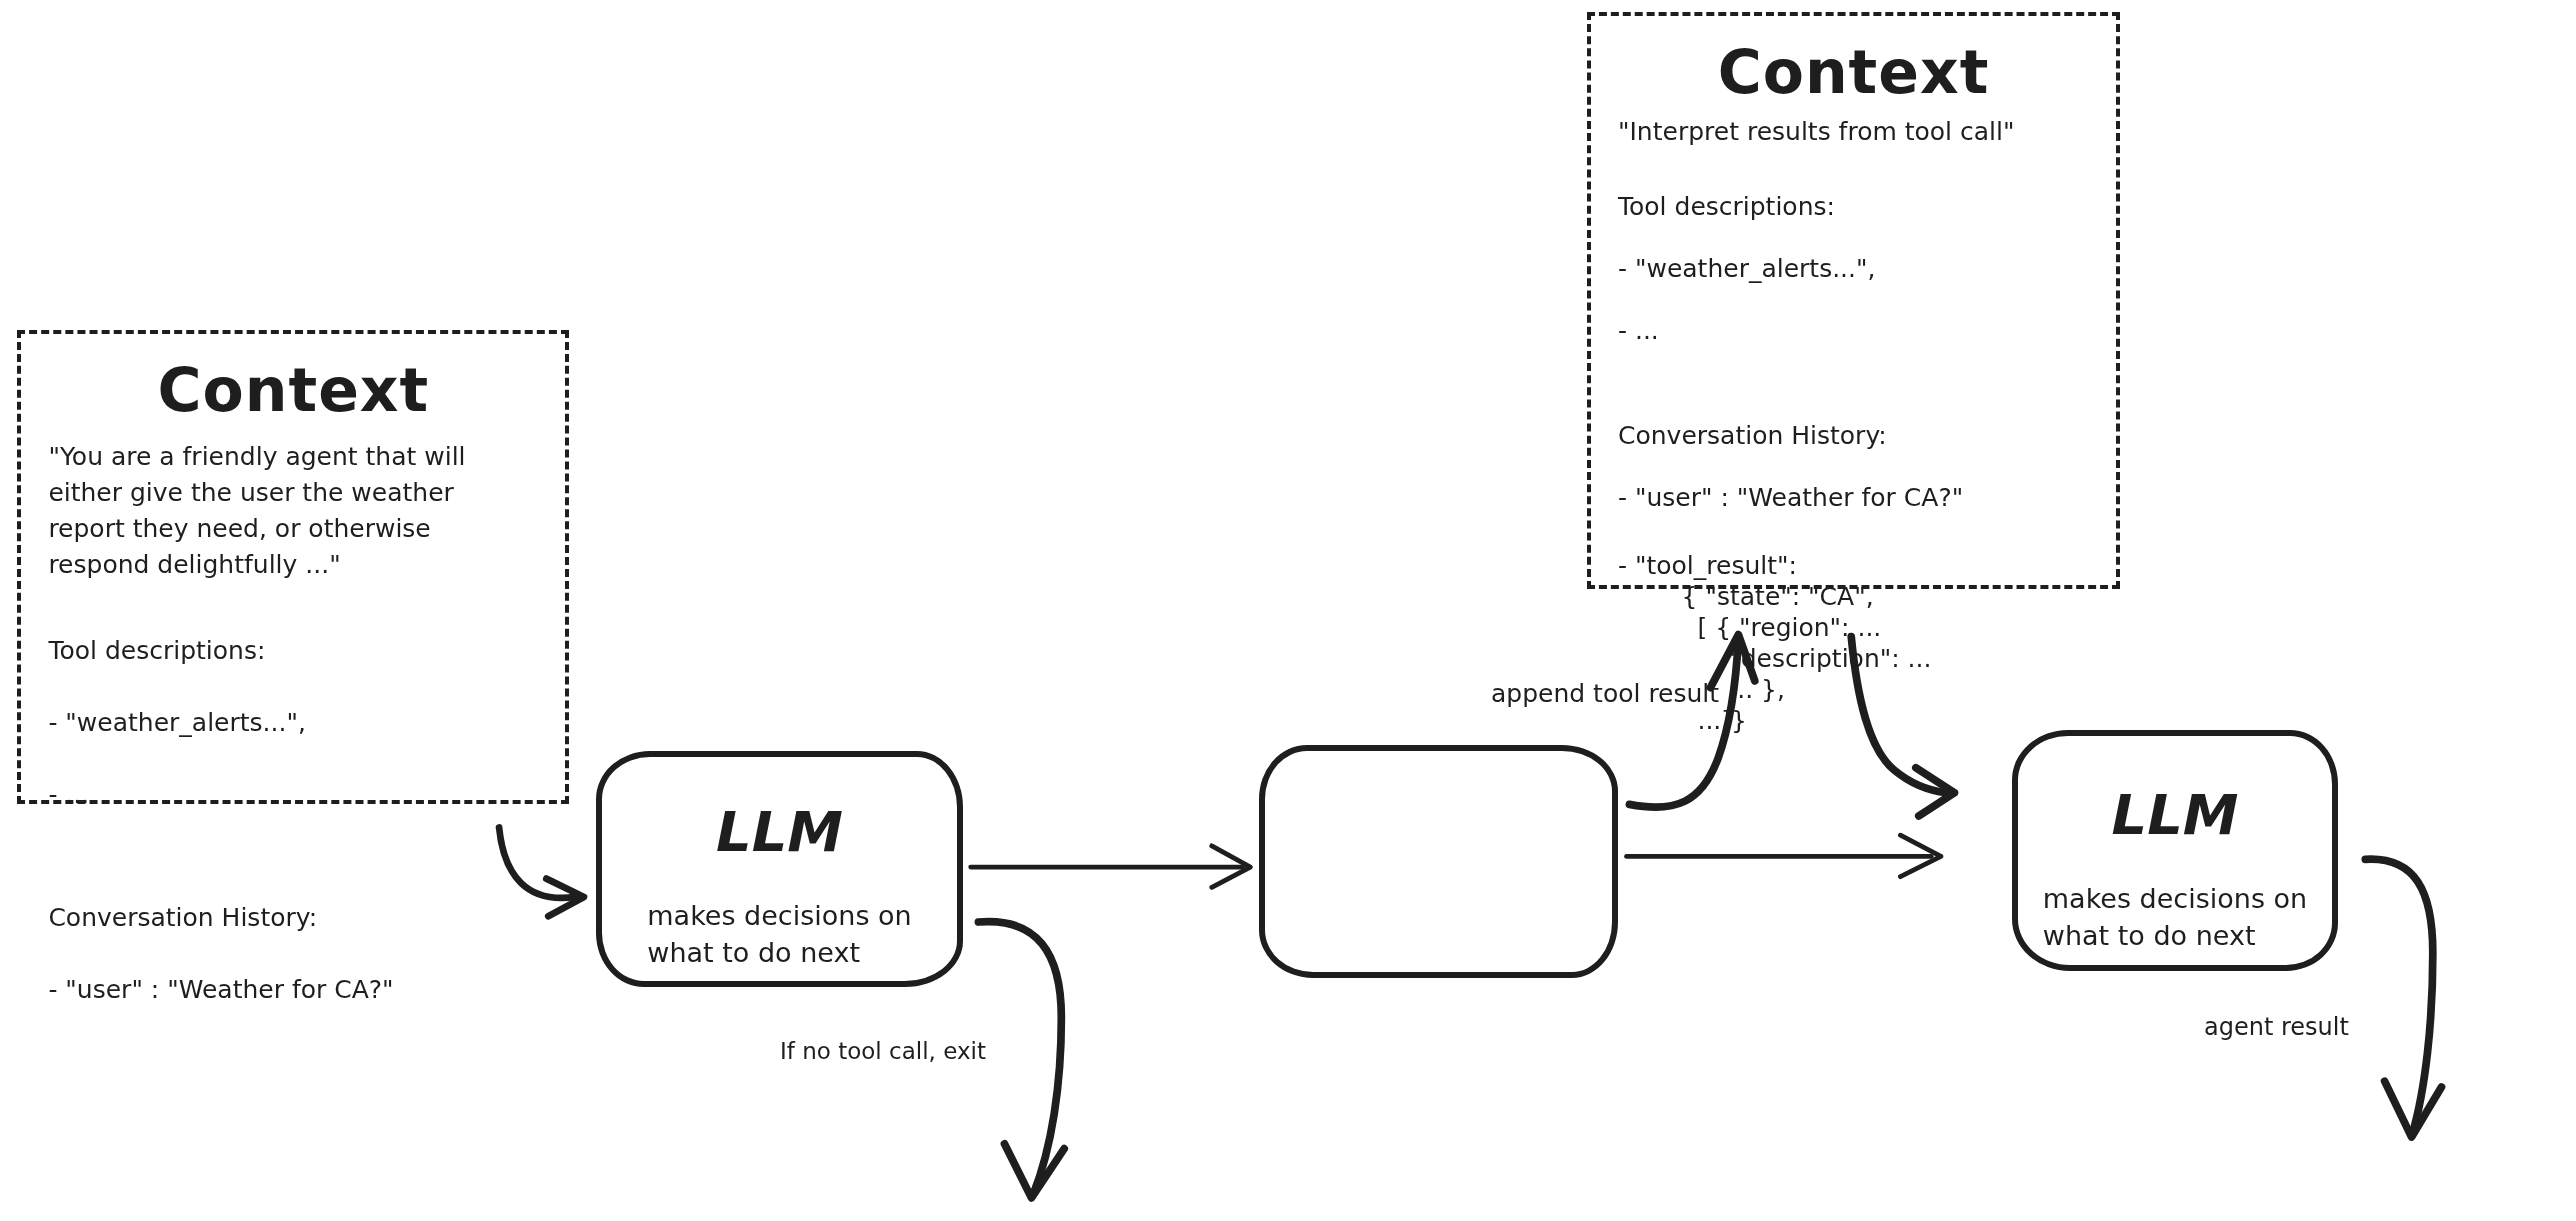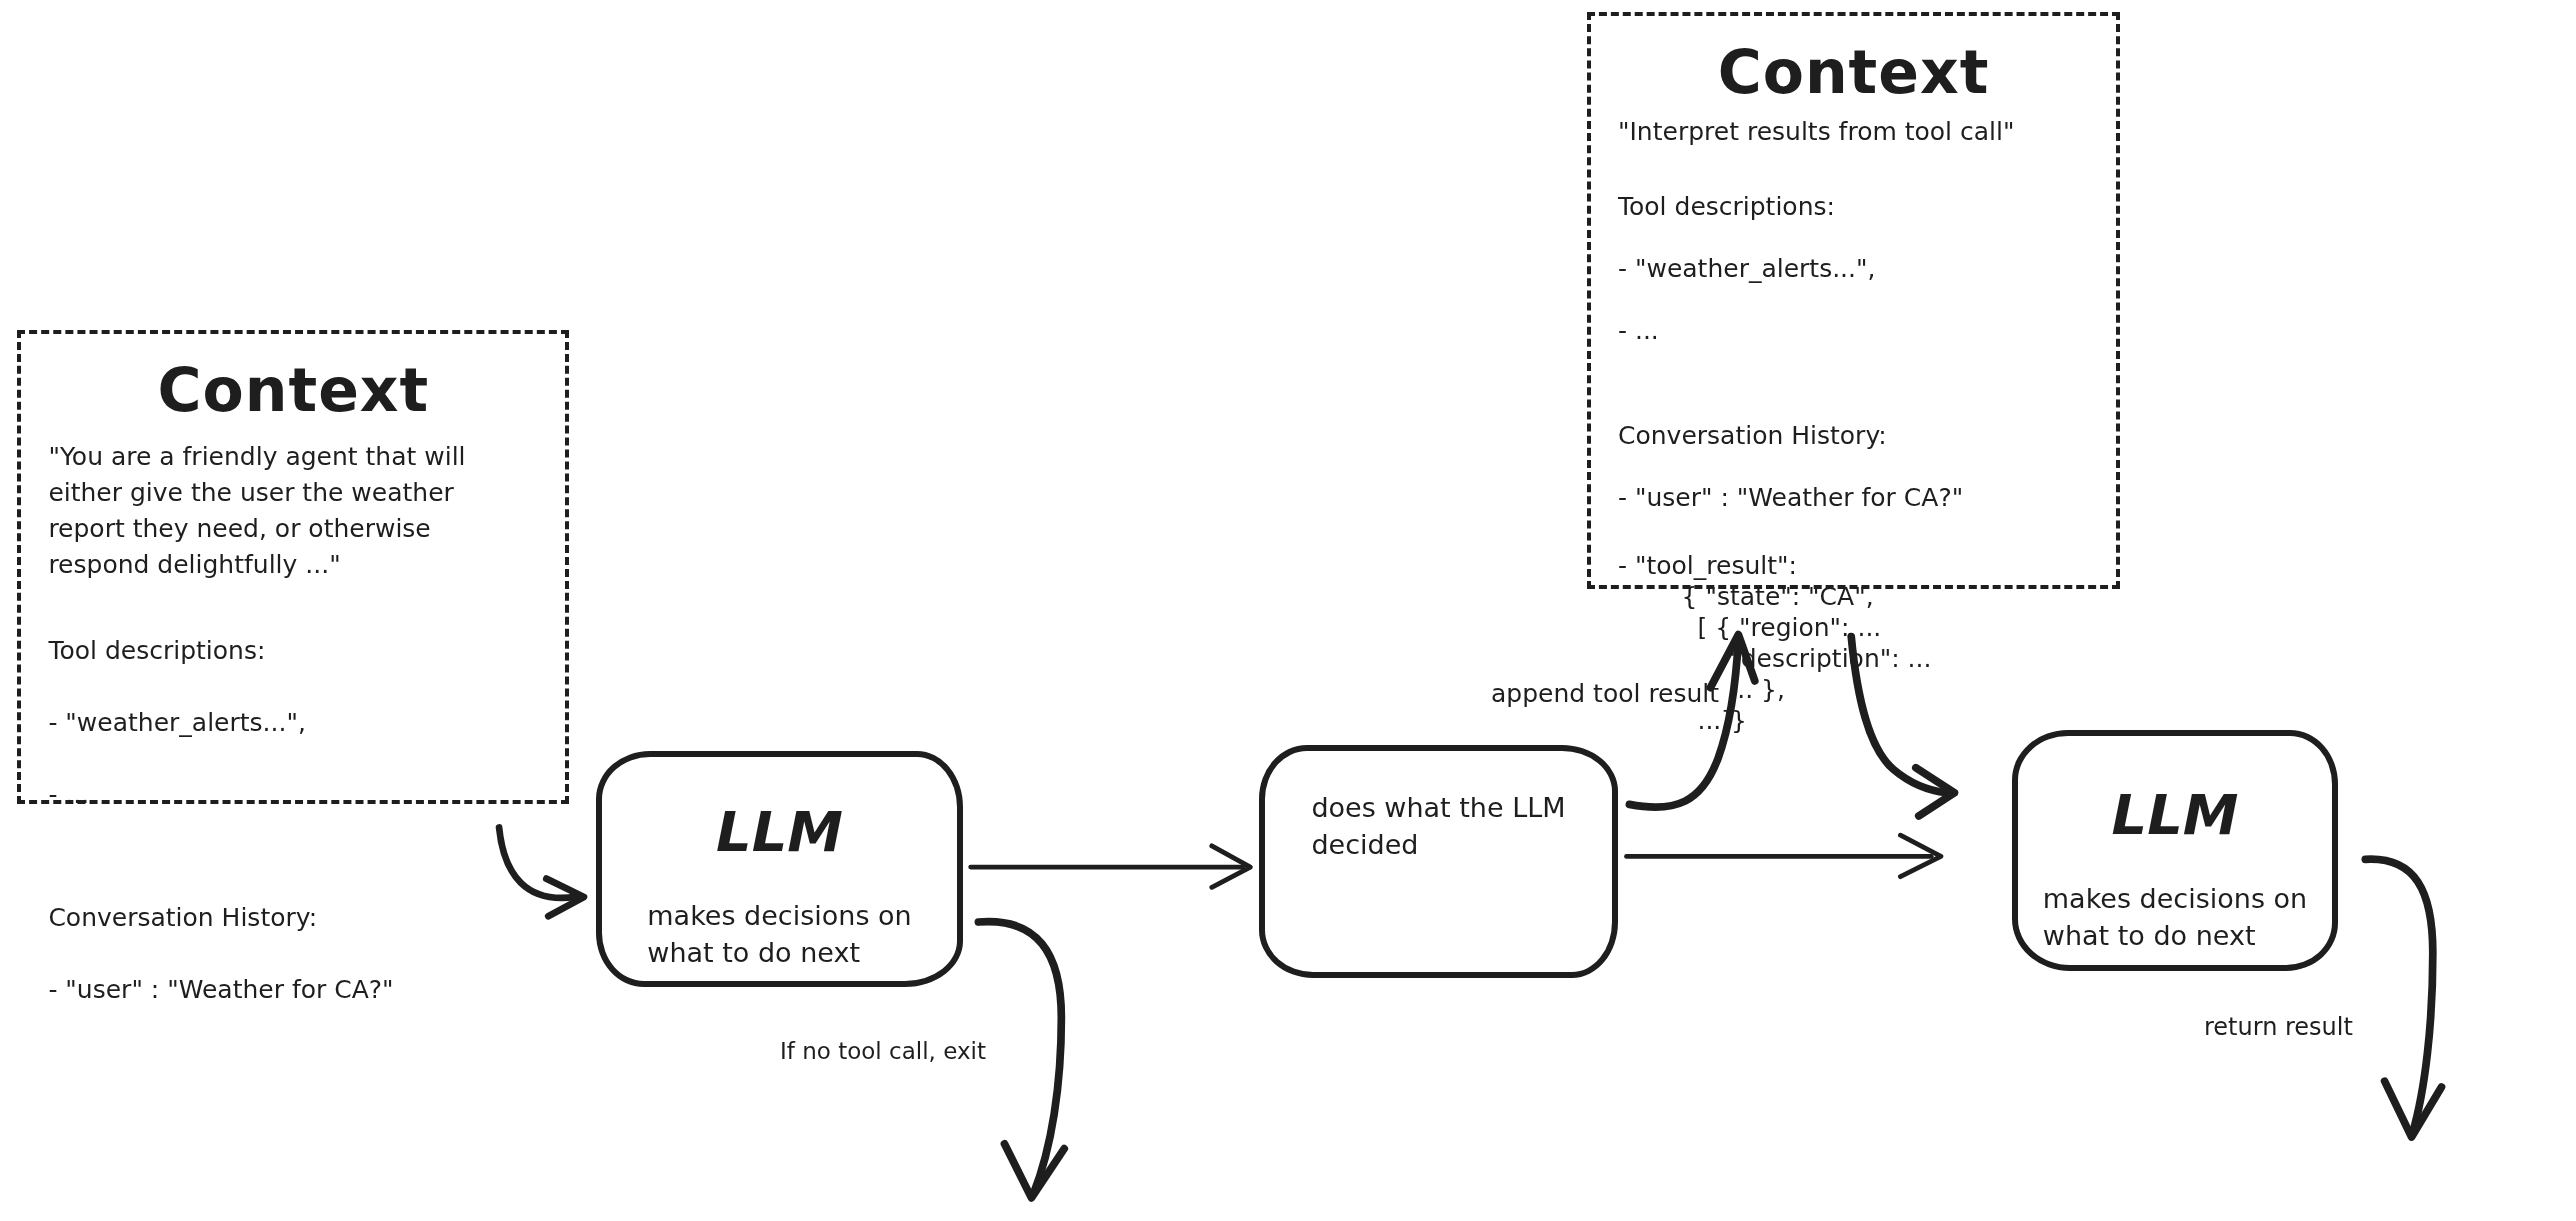--- a/index.html
+++ b/index.html
@@ -197,28 +197,26 @@
   </div>
 
   <div class="node" id="llm1">
     <div class="node-title italic">LLM</div><br>
     <div class="node-sub">makes decisions on
 what to do next</div>
   </div>
 
   <div class="node" id="tool">
     <br>
-    <div class="node-sub">does what the LLM
-decided</div>
   </div>
 
   <div class="node" id="llm2">
     <div class="node-title italic">LLM</div><br>
     <div class="node-sub">makes decisions on
 what to do next</div>
   </div>
 
   <div class="arrow-label" id="label-append">append tool result</div>
   <div class="arrow-label" id="label-exit">If no tool call, exit</div>
-  <div class="arrow-label" id="label-return">return result</div>
+  <div class="arrow-label" id="label-return">agent result</div>
 
 </div>
 
 
 </body></html>

